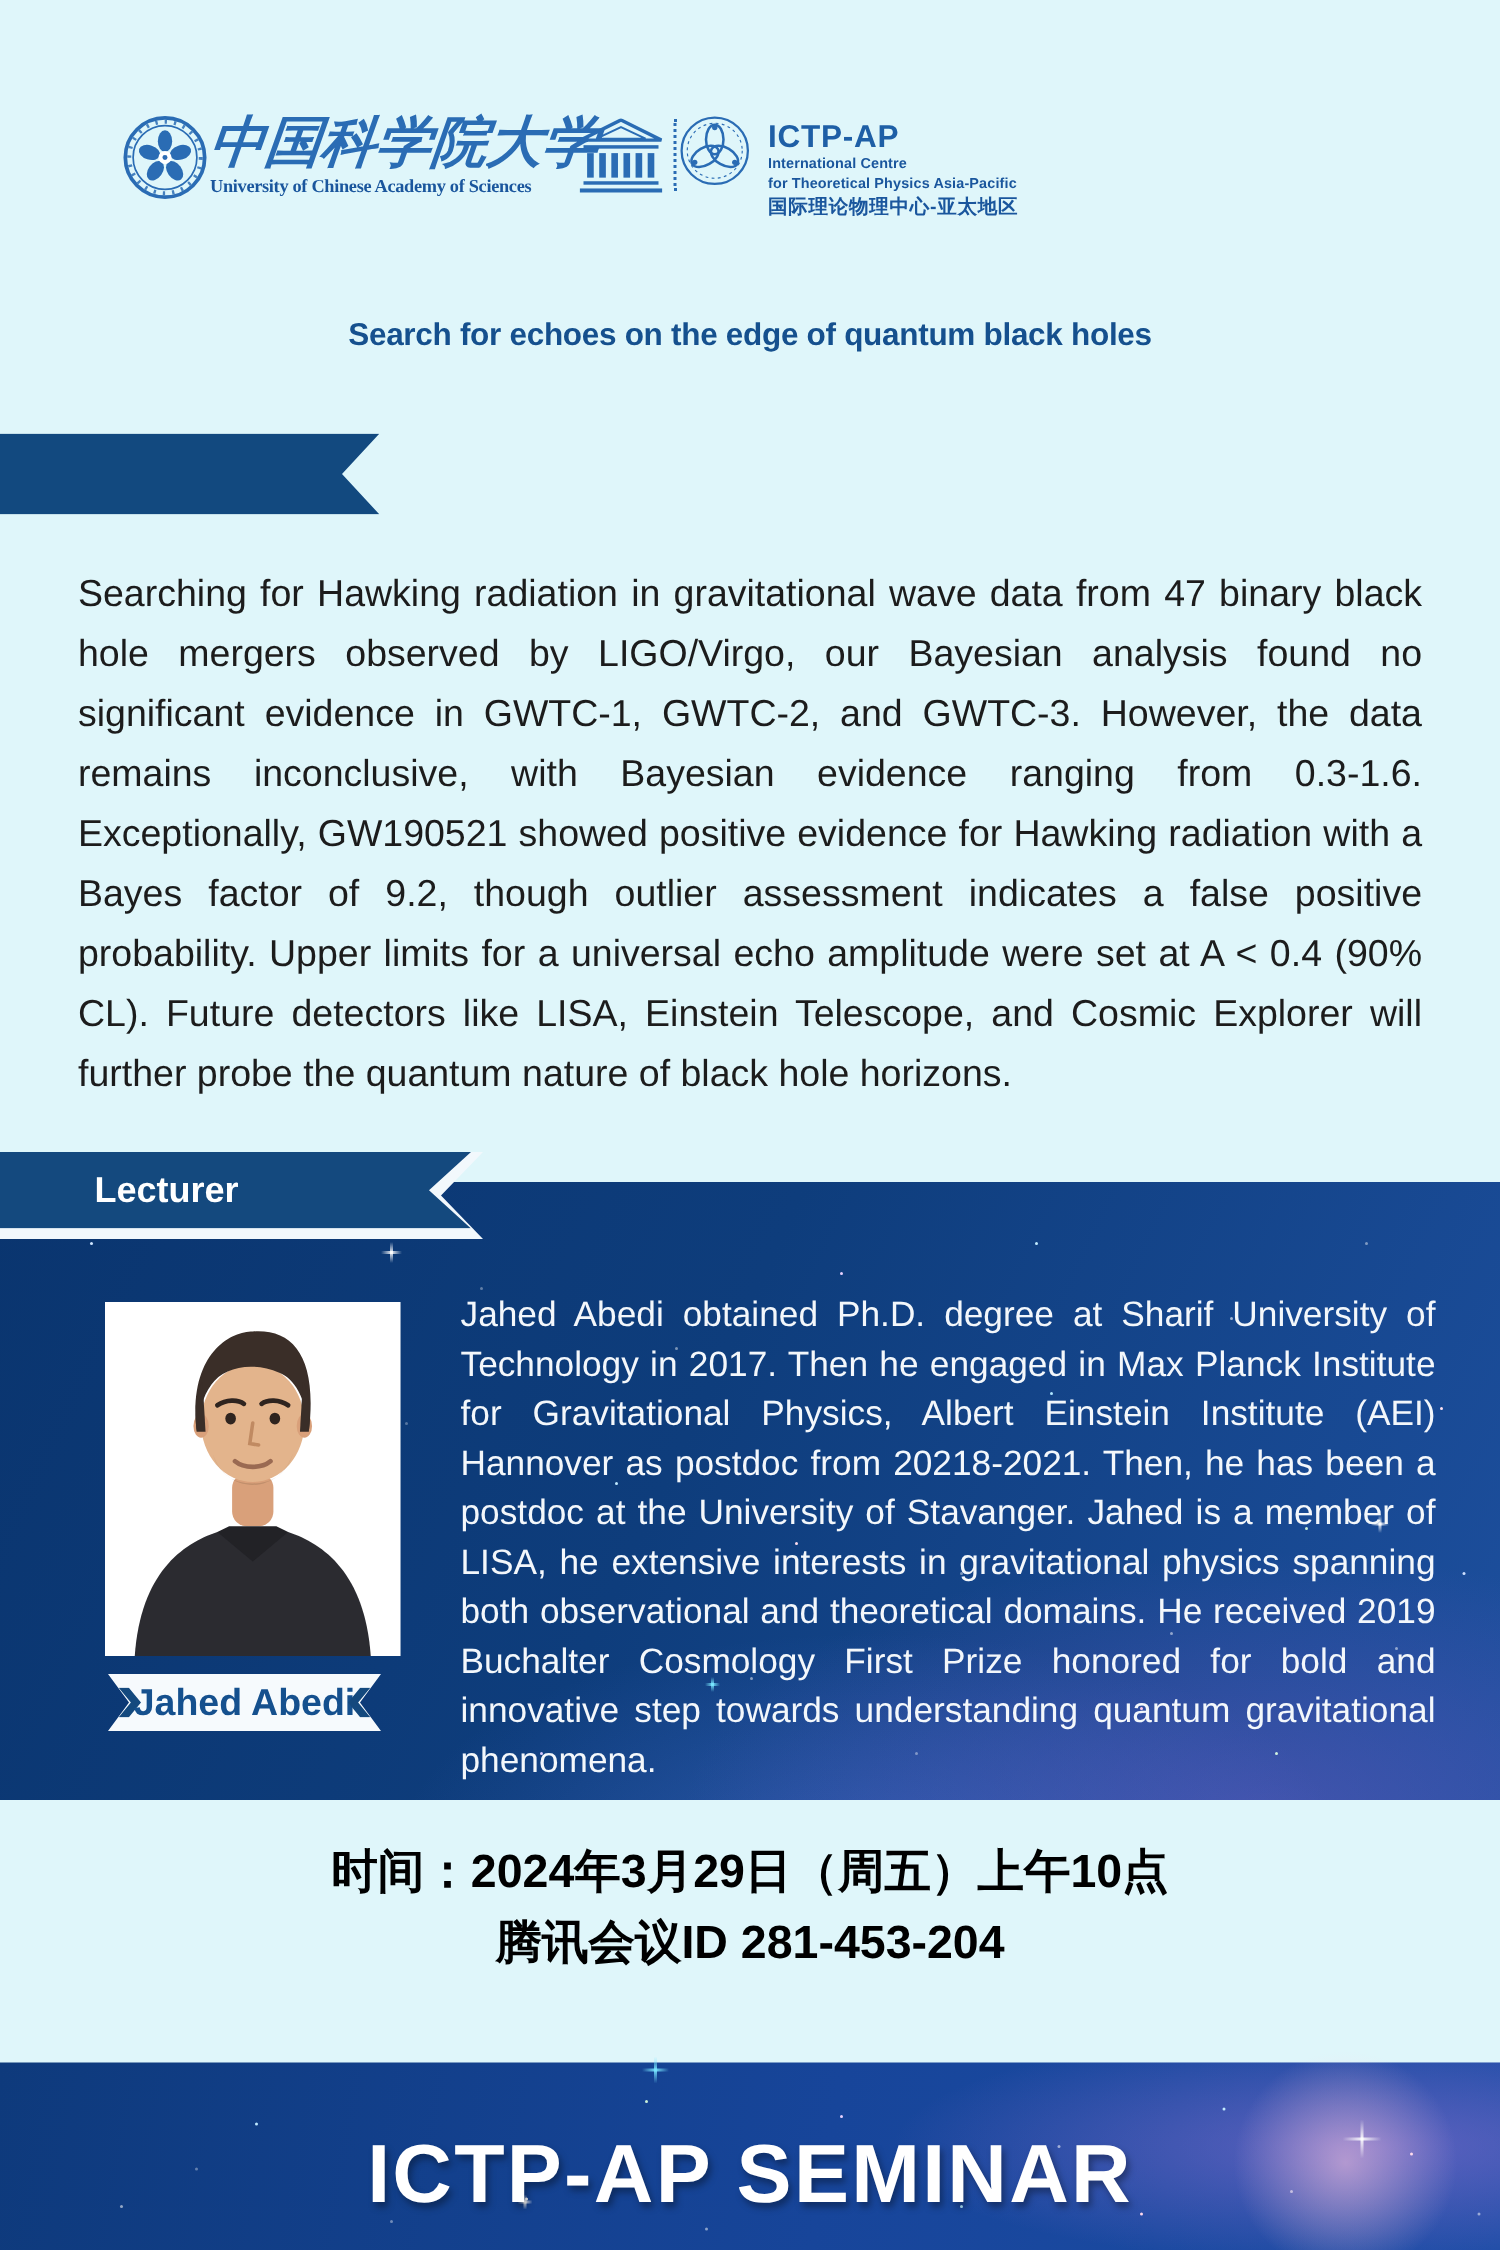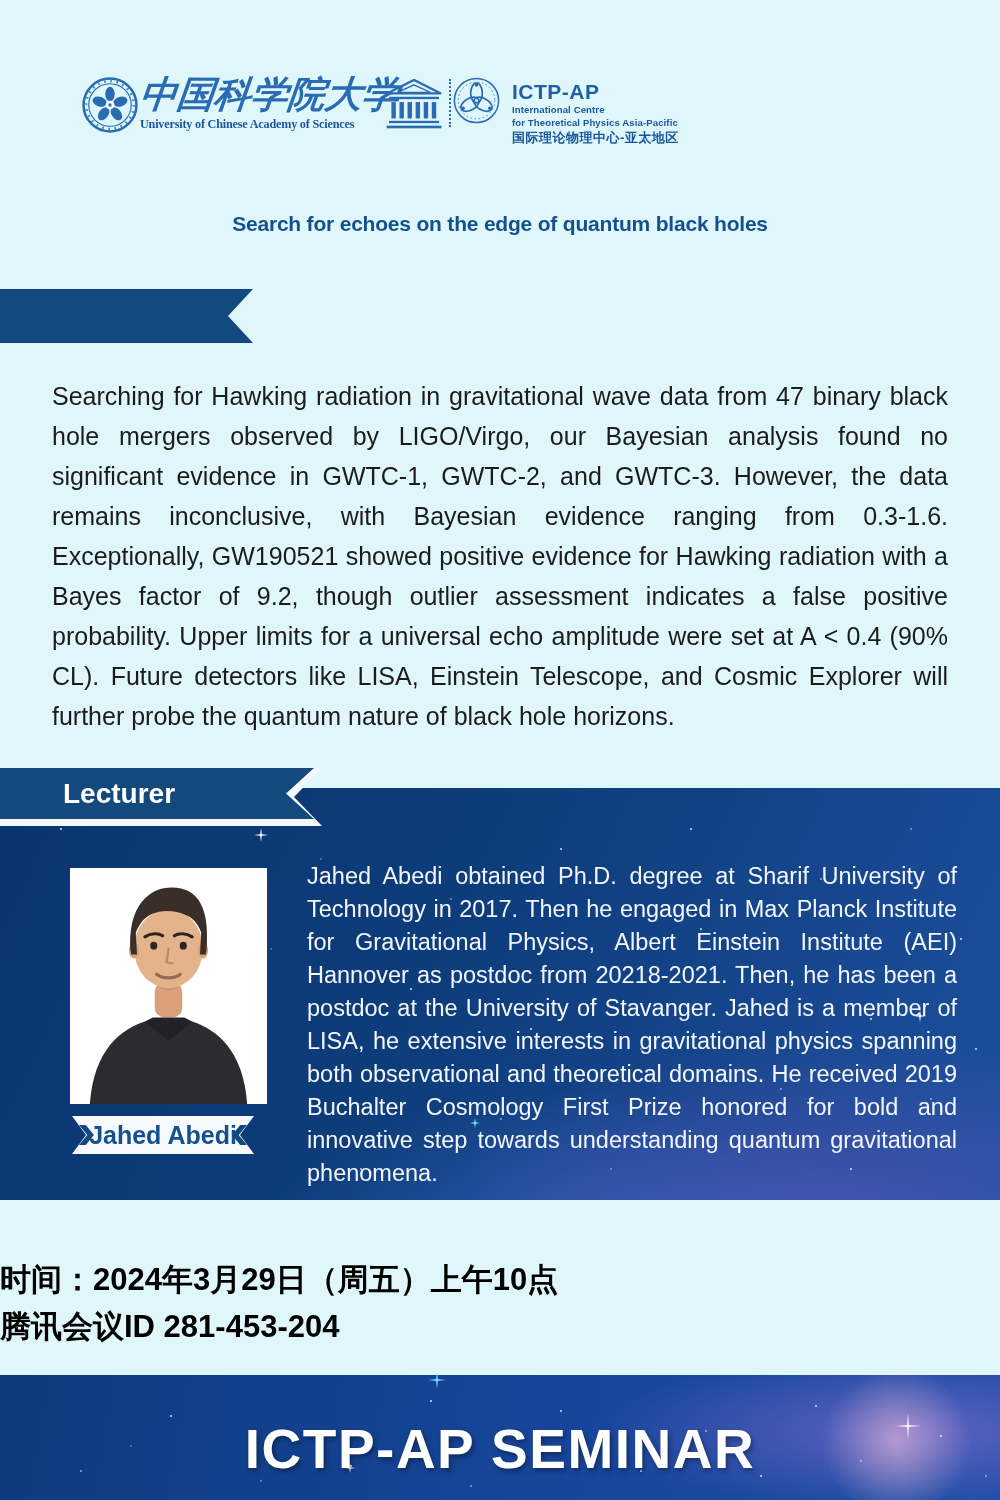--- a/index.html
+++ b/index.html
@@ -29,21 +29,21 @@
   .abstract-ribbon{position:absolute;top:289px;left:0;width:253px;height:54px;background:#12497f;
                    clip-path:polygon(0 0,100% 0,calc(100% - 25px) 50%,100% 100%,0 100%);}
   .abstract-ribbon .ribbon-label{position:absolute;left:47px;top:0;height:54px;line-height:54px;
                    color:#ffffff;font-size:33px;font-weight:bold;margin-top:48px;}
 
   .lect-ribbon-outer{position:absolute;top:768px;left:0;width:322px;height:58px;background:#f2f8fc;
                    clip-path:polygon(0 0,100% 0,calc(100% - 28px) 50%,100% 100%,0 100%);z-index:3;}
   .lect-ribbon-inner{position:absolute;top:0;left:0;width:314px;height:51px;background:#14497e;
                    clip-path:polygon(0 0,100% 0,calc(100% - 28px) 50%,100% 100%,0 100%);}
   .lect-ribbon-inner .ribbon-label{position:absolute;left:63px;top:0;height:37px;line-height:51px;
-                   color:#ffffff;font-size:28px;font-weight:bold;}
+                   color:#ffffff;font-size:24px;font-weight:bold;}
 
   
   .abstract-text{position:absolute;top:376px;left:52px;width:896px;text-align:justify;
                  color:#1c1c1c;font-size:25px;line-height:40px;margin:0;}
 
   
   .lecturer-panel{position:absolute;top:788px;left:0;width:1000px;height:412px;
       background:
         radial-gradient(55% 60% at 84% 102%, rgba(122,96,205,0.42), rgba(122,96,205,0) 70%),
         radial-gradient(45% 50% at 58% 108%, rgba(80,120,225,0.38), rgba(80,120,225,0) 70%),
@@ -75,22 +75,22 @@
   .name-ribbon .name-label{position:absolute;left:0;top:0;width:100%;height:38px;line-height:38px;
       text-align:center;color:#15508e;font-size:25px;font-weight:bold;}
   .chev{position:absolute;top:9px;width:15px;height:20px;background:#14497e;}
   .chev.left{left:7px;clip-path:polygon(0 0,45% 0,100% 50%,45% 100%,0 100%,55% 50%);}
   .chev.right{right:7px;clip-path:polygon(100% 0,55% 0,0 50%,55% 100%,100% 100%,45% 50%);}
 
   .bio-text{position:absolute;top:72px;left:307px;width:650px;margin:0;text-align:justify;
       color:#f3f7fb;font-size:23.5px;line-height:33px;}
 
   
-  .meeting-info{position:absolute;top:1224px;left:0;width:1000px;text-align:left;color:#000000;
-      font-weight:bold;font-size:31px;line-height:47px;margin-top:32px;}
+  .meeting-info{position:absolute;top:1224px;left:0;width:1000px;text-align:center;color:#000000;
+      font-weight:bold;font-size:31px;line-height:47px;}
 
   
   .footer-banner{position:absolute;top:1375px;left:0;width:1000px;height:125px;
       background:
         radial-gradient(45% 90% at 91% 45%, rgba(160,120,220,0.5), rgba(160,120,220,0) 70%),
         linear-gradient(100deg,#0e3a7c 0%,#17459a 55%,#1d4da6 100%);}
   .footer-dots{position:absolute;top:0;left:0;width:2px;height:2px;border-radius:50%;background:transparent;
       box-shadow:
         80px 95px rgba(255,255,255,.55),170px 40px #bfe9ff,260px 105px rgba(255,255,255,.4),
         350px 90px #ffffff,470px 110px rgba(255,255,255,.5),560px 35px #e8d2ff,

